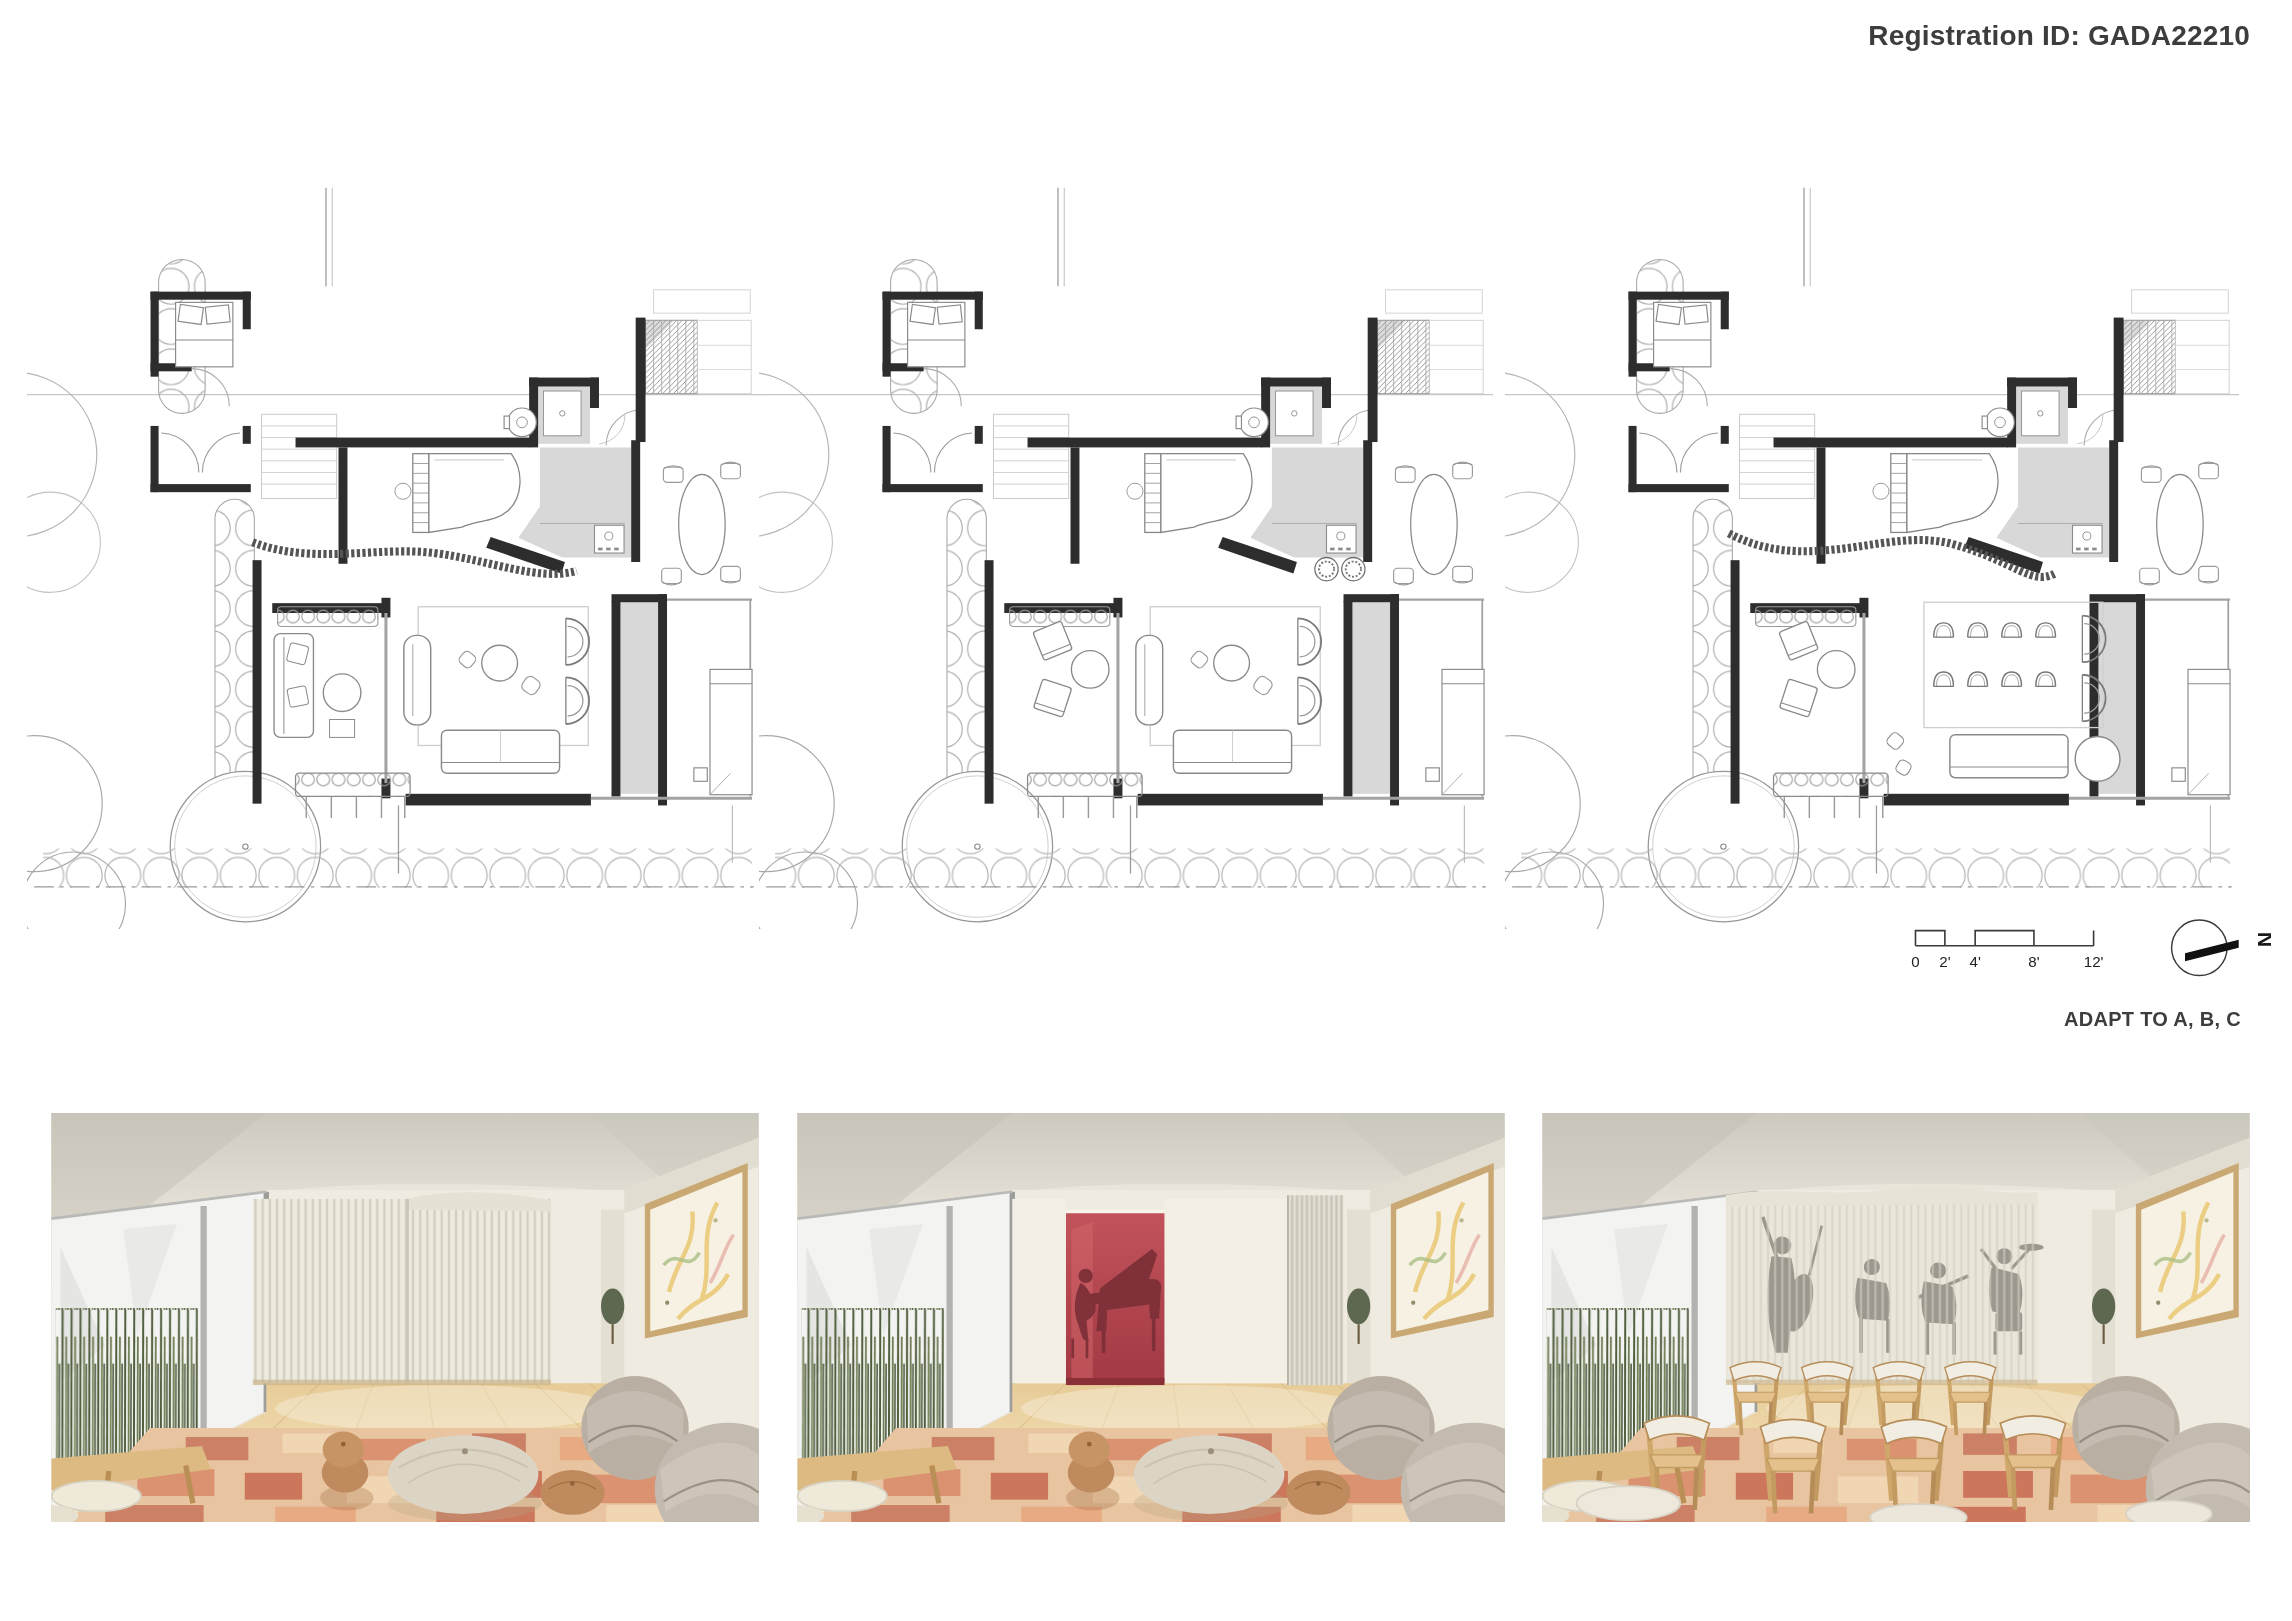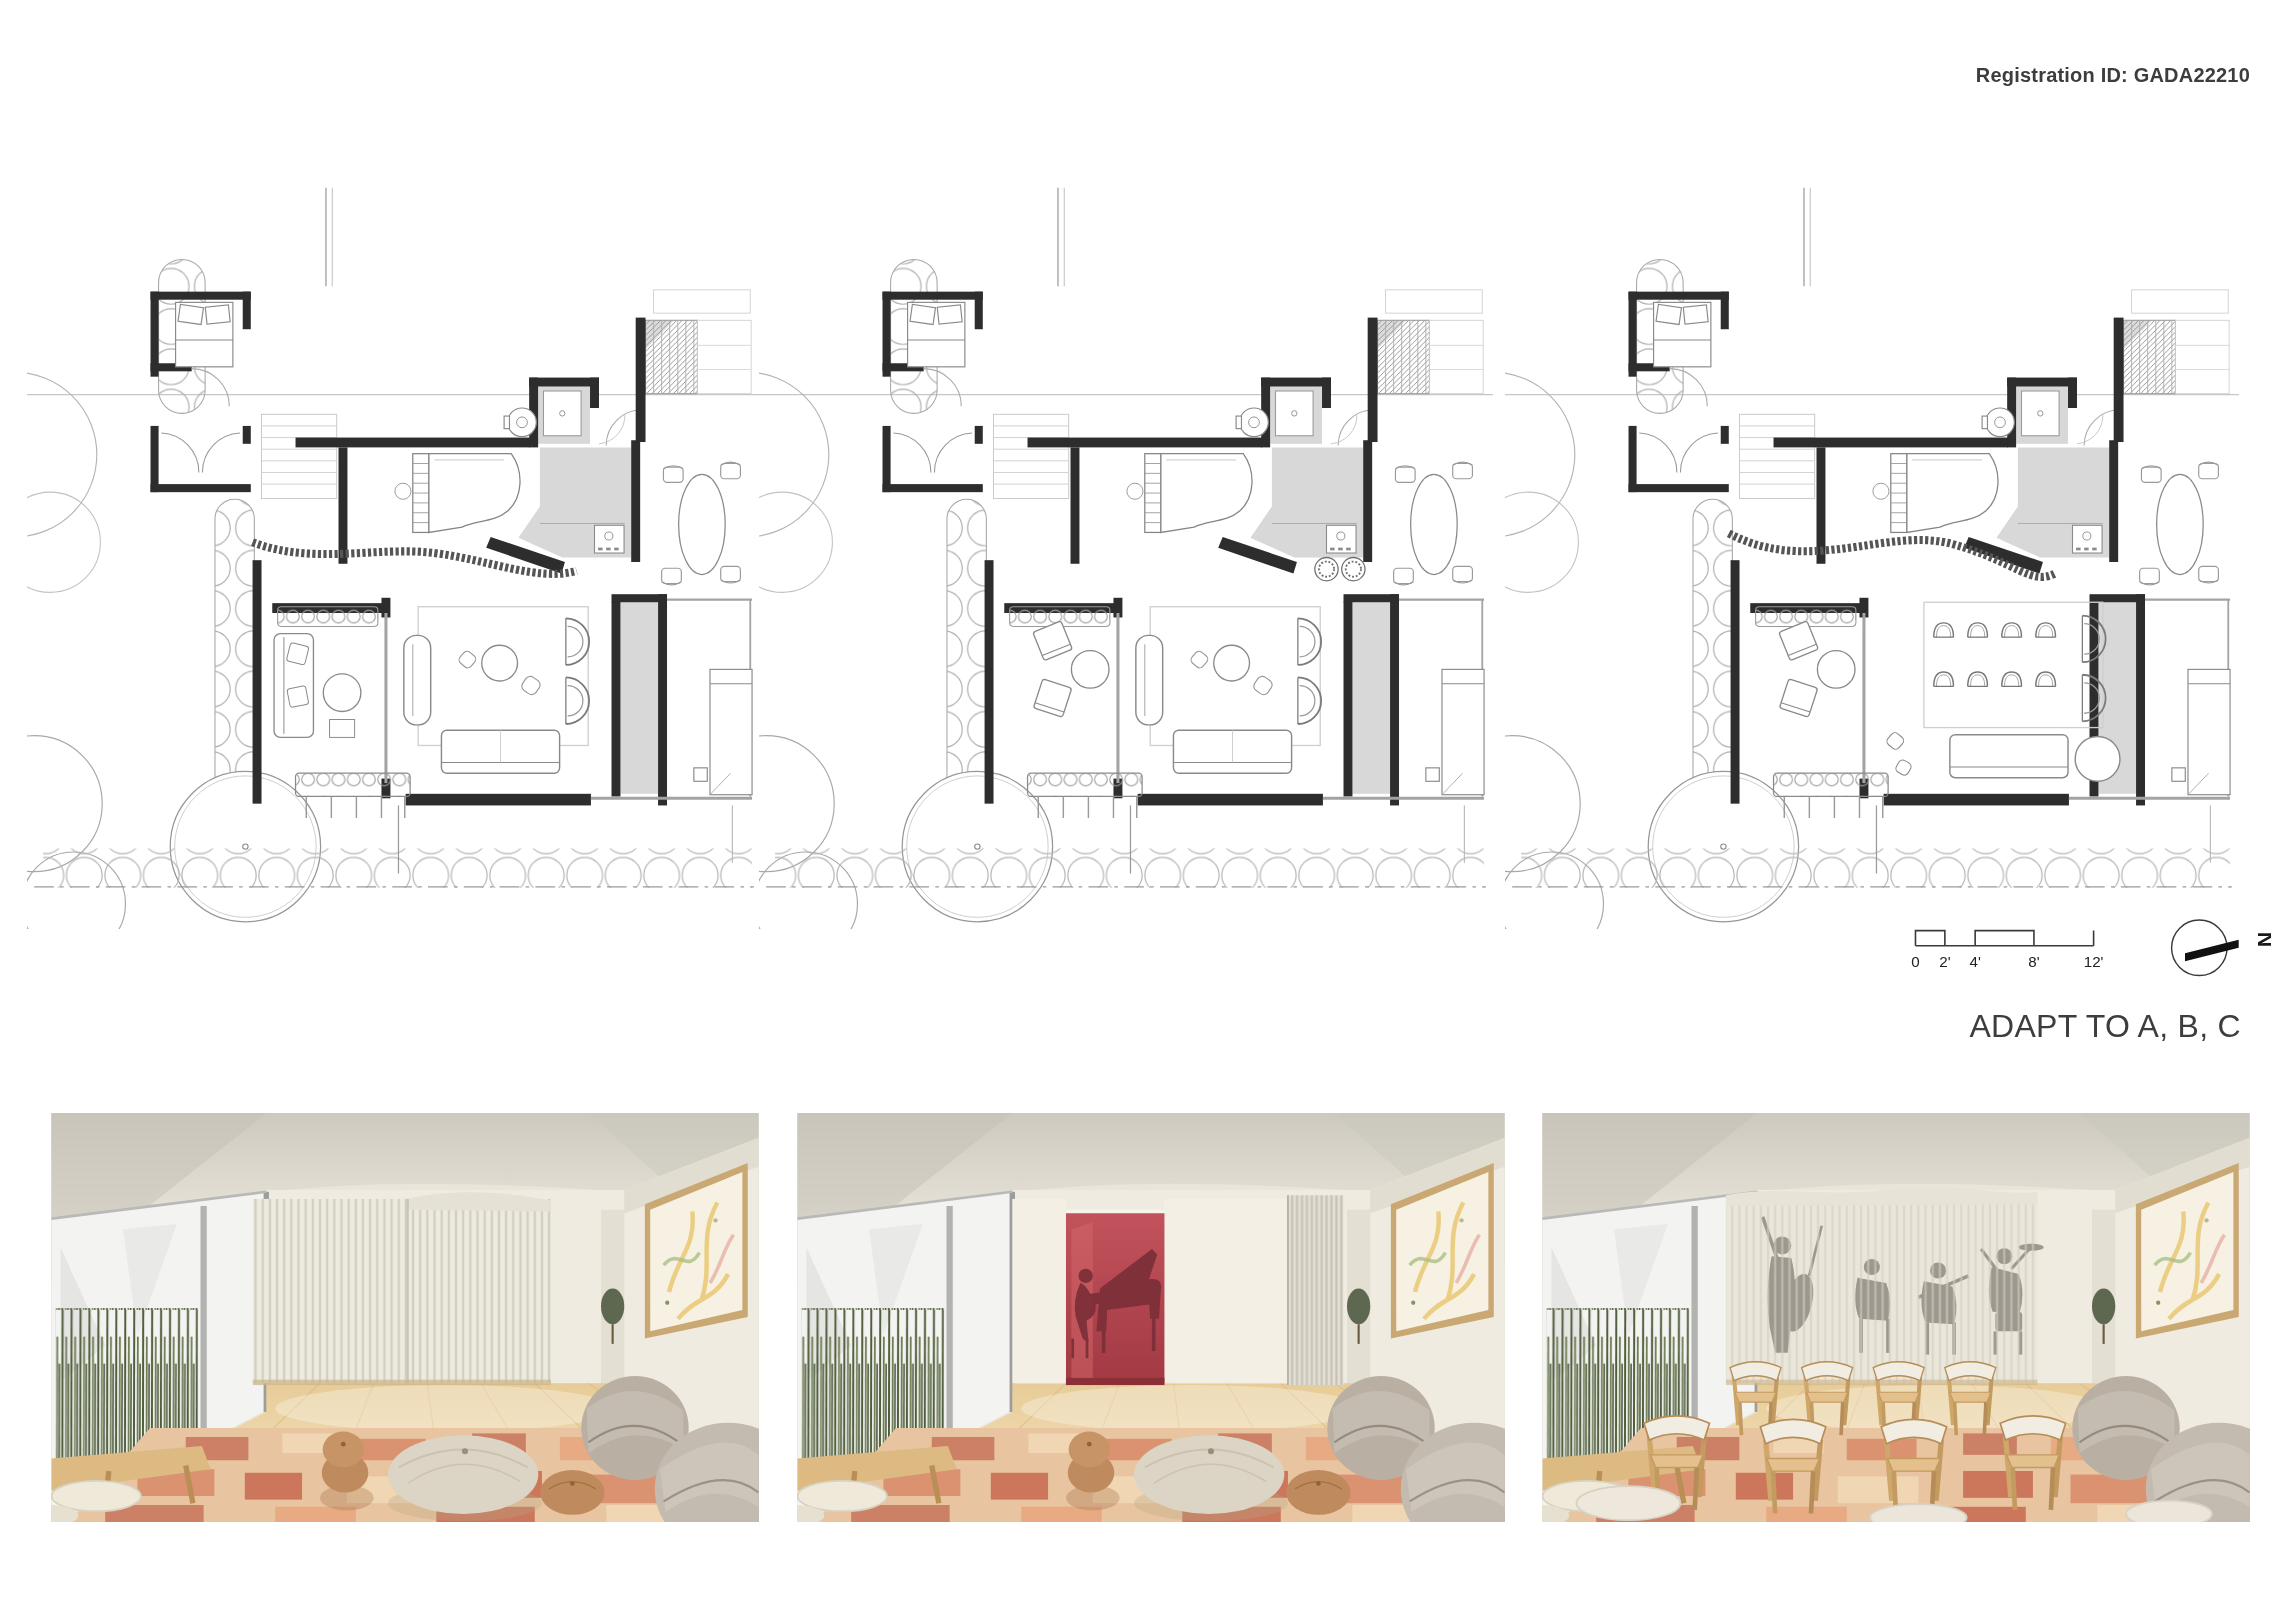--- a/index.html
+++ b/index.html
@@ -1,19 +1,19 @@
 <!DOCTYPE html>
 <html style="font-size:14.3px"><head>
 <meta charset="utf-8">
 <style>
   html,body{margin:0;padding:0;background:#ffffff;}
   body{font-family:"Liberation Sans", sans-serif;}
   .sheet{position:relative;width:2293px;height:1621px;background:#ffffff;overflow:hidden;}
-  .reg{position:absolute;top:19.7px;right:43px;font-size:20px;font-weight:bold;color:#3d3d3d;letter-spacing:0.2px;margin-top:44px;}
-  .caption{position:absolute;top:1008px;right:52px;font-size:32px;font-weight:normal;color:#3d3d3d;letter-spacing:0.3px;}
+  .reg{position:absolute;top:19.7px;right:43px;font-size:28px;font-weight:bold;color:#3d3d3d;letter-spacing:0.2px;}
+  .caption{position:absolute;top:1008px;right:52px;font-size:20px;font-weight:bold;color:#3d3d3d;letter-spacing:0.3px;}
   .plan{position:absolute;top:186px;width:734px;height:743px;}
   .plan.a{left:27px;} .plan.b{left:759px;} .plan.c{left:1505px;}
   .render{position:absolute;top:1113px;width:708px;height:409px;background:#e9e5da;}
   .render.r1{left:51px;} .render.r2{left:797px;} .render.r3{left:1542px;}
   .scalebar{position:absolute;left:1906px;top:919px;}
   .compass{position:absolute;left:2167px;top:912px;}
   .sb-label{font-size:17px;fill:#222;font-family:"Liberation Sans",sans-serif;}
   .north-n{font-size:24px;font-weight:bold;fill:#1a1a1a;font-family:"Liberation Sans",sans-serif;}
   svg{display:block;}
 </style>

